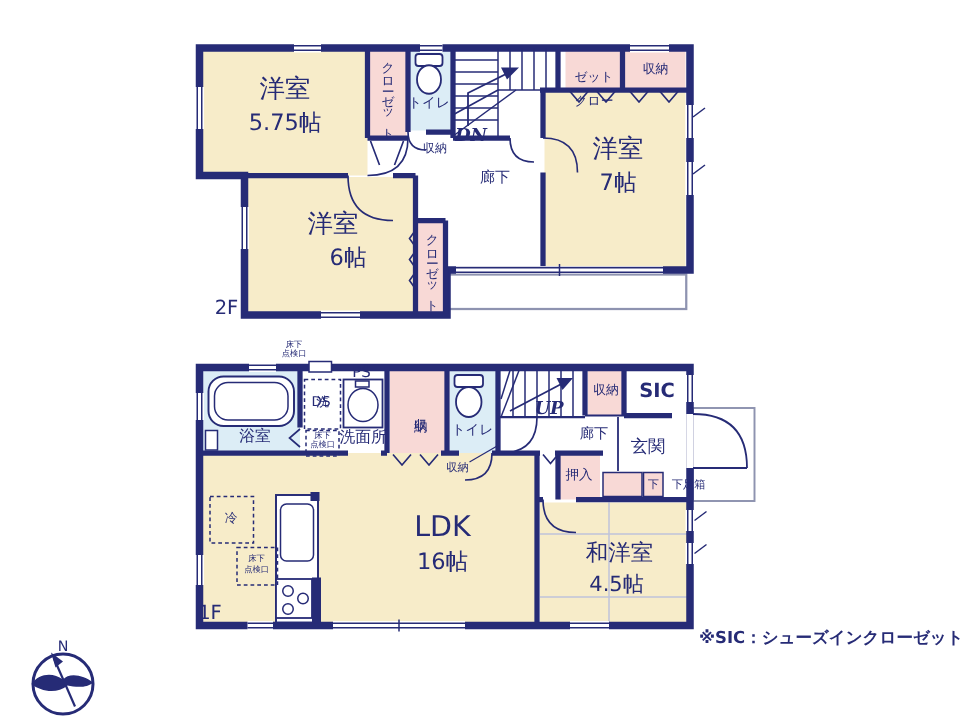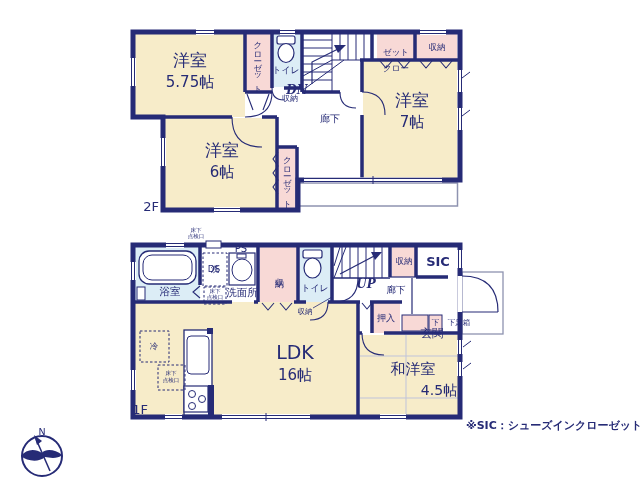--- a/index.html
+++ b/index.html
@@ -251,57 +251,57 @@
     <polygon points="34,435 42,441 37,445" fill="#262b76"></polygon>
     <path d="M21,456 C26,449 35,448 42,453 C46,448 56,450 62,455 C58,459 50,458 45,457 C38,463 27,461 21,456 Z" fill="#262b76"></path>
   </g>
 </svg>
 
 <div class="lbl" style="left:190px;top:60px;font-size:17px;">洋室</div>
 <div class="lbl" style="left:190px;top:82px;font-size:15px;">5.75帖</div>
 <div class="lbl vlbl" style="left:258px;top:62px;font-size:8.5px;">クローゼット</div>
 <div class="lbl" style="left:286px;top:70px;font-size:9px;">トイレ</div>
 <div class="lbl" style="left:290px;top:99px;font-size:8px;">収納</div>
-<div class="lbl stairdir" style="left:297px;top:90px;font-size:12px;">DN</div>
+<div class="lbl stairdir" style="left:314px;top:90px;font-size:12px;">DN</div>
 <div class="lbl" style="left:396px;top:42px;font-size:8.5px;margin-top:26px;">クロー</div>
 <div class="lbl" style="left:396px;top:52px;font-size:8.5px;">ゼット</div>
 <div class="lbl" style="left:437px;top:47px;font-size:8.5px;">収納</div>
 <div class="lbl" style="left:330px;top:119px;font-size:10px;">廊下</div>
 <div class="lbl" style="left:412px;top:100px;font-size:17px;">洋室</div>
 <div class="lbl" style="left:412px;top:122px;font-size:15px;">7帖</div>
 <div class="lbl" style="left:222px;top:150px;font-size:17px;">洋室</div>
-<div class="lbl" style="left:222px;top:172px;font-size:15px;">6帖</div>
+<div class="lbl" style="left:232px;top:172px;font-size:15px;">6帖</div>
 <div class="lbl vlbl" style="left:287.5px;top:177px;font-size:8.5px;">クローゼット</div>
 <div class="lbl floorlbl" style="left:151px;top:206px;font-size:13px;">2F</div>
 
 <div class="lbl tiny" style="left:196px;top:231px;font-size:5.5px;">床下</div>
 <div class="lbl tiny" style="left:196px;top:237px;font-size:5.5px;">点検口</div>
 <div class="lbl" style="left:214px;top:235px;font-size:9px;margin-top:34px;">DS</div>
 <div class="lbl" style="left:241px;top:249px;font-size:10px;">PS</div>
 <div class="lbl" style="left:170px;top:291px;font-size:10.5px;">浴室</div>
 <div class="lbl" style="left:215px;top:269px;font-size:8.5px;">洗</div>
 <div class="lbl tiny" style="left:215px;top:292px;font-size:5.5px;">床下</div>
 <div class="lbl tiny" style="left:215px;top:298px;font-size:5.5px;">点検口</div>
 <div class="lbl" style="left:242px;top:292px;font-size:10.5px;">洗面所</div>
 <div class="lbl vlbl" style="left:279px;top:272px;font-size:9px;">収納</div>
 <div class="lbl" style="left:315px;top:288px;font-size:9px;">トイレ</div>
 <div class="lbl" style="left:305px;top:312px;font-size:7.5px;">収納</div>
-<div class="lbl stairdir" style="left:366px;top:284px;font-size:12px;">UP</div>
+<div class="lbl stairdir" style="left:366px;top:272px;font-size:12px;">UP</div>
 <div class="lbl" style="left:396px;top:290px;font-size:9.5px;">廊下</div>
 <div class="lbl" style="left:404px;top:261px;font-size:8.5px;">収納</div>
 <div class="lbl" style="left:438px;top:261px;font-size:13px;font-weight:bold;">SIC</div>
-<div class="lbl" style="left:432px;top:298px;font-size:11.5px;margin-top:36px;">玄関</div>
+<div class="lbl" style="left:432px;top:298px;font-size:11.5px;">玄関</div>
 <div class="lbl" style="left:386px;top:318px;font-size:9px;">押入</div>
 <div class="lbl" style="left:427px;top:323px;font-size:7.5px;margin-left:32px;">下足箱</div>
 <div class="lbl" style="left:435.5px;top:323px;font-size:7.5px;">下</div>
 <div class="lbl" style="left:154px;top:346px;font-size:8.5px;">冷</div>
 <div class="lbl tiny" style="left:171px;top:374px;font-size:5.5px;">床下</div>
 <div class="lbl tiny" style="left:171px;top:381px;font-size:5.5px;">点検口</div>
 <div class="lbl" style="left:295px;top:352px;font-size:19px;">LDK</div>
 <div class="lbl" style="left:295px;top:375px;font-size:15px;">16帖</div>
 <div class="lbl" style="left:413px;top:369px;font-size:15px;">和洋室</div>
-<div class="lbl" style="left:411px;top:390px;font-size:14px;margin-left:28px;">4.5帖</div>
+<div class="lbl" style="left:411px;top:390px;font-size:14px;">4.5帖</div>
 <div class="lbl floorlbl" style="left:124px;top:409px;font-size:13px;margin-left:16px;">1F</div>
 
 <div class="lbl floorlbl" style="left:42px;top:432px;font-size:9.5px;">N</div>
 <div class="lbl note" style="left:466px;top:425px;font-size:11px;">※SIC：シューズインクローゼット</div>
 
 </div>
 
 </body></html>

